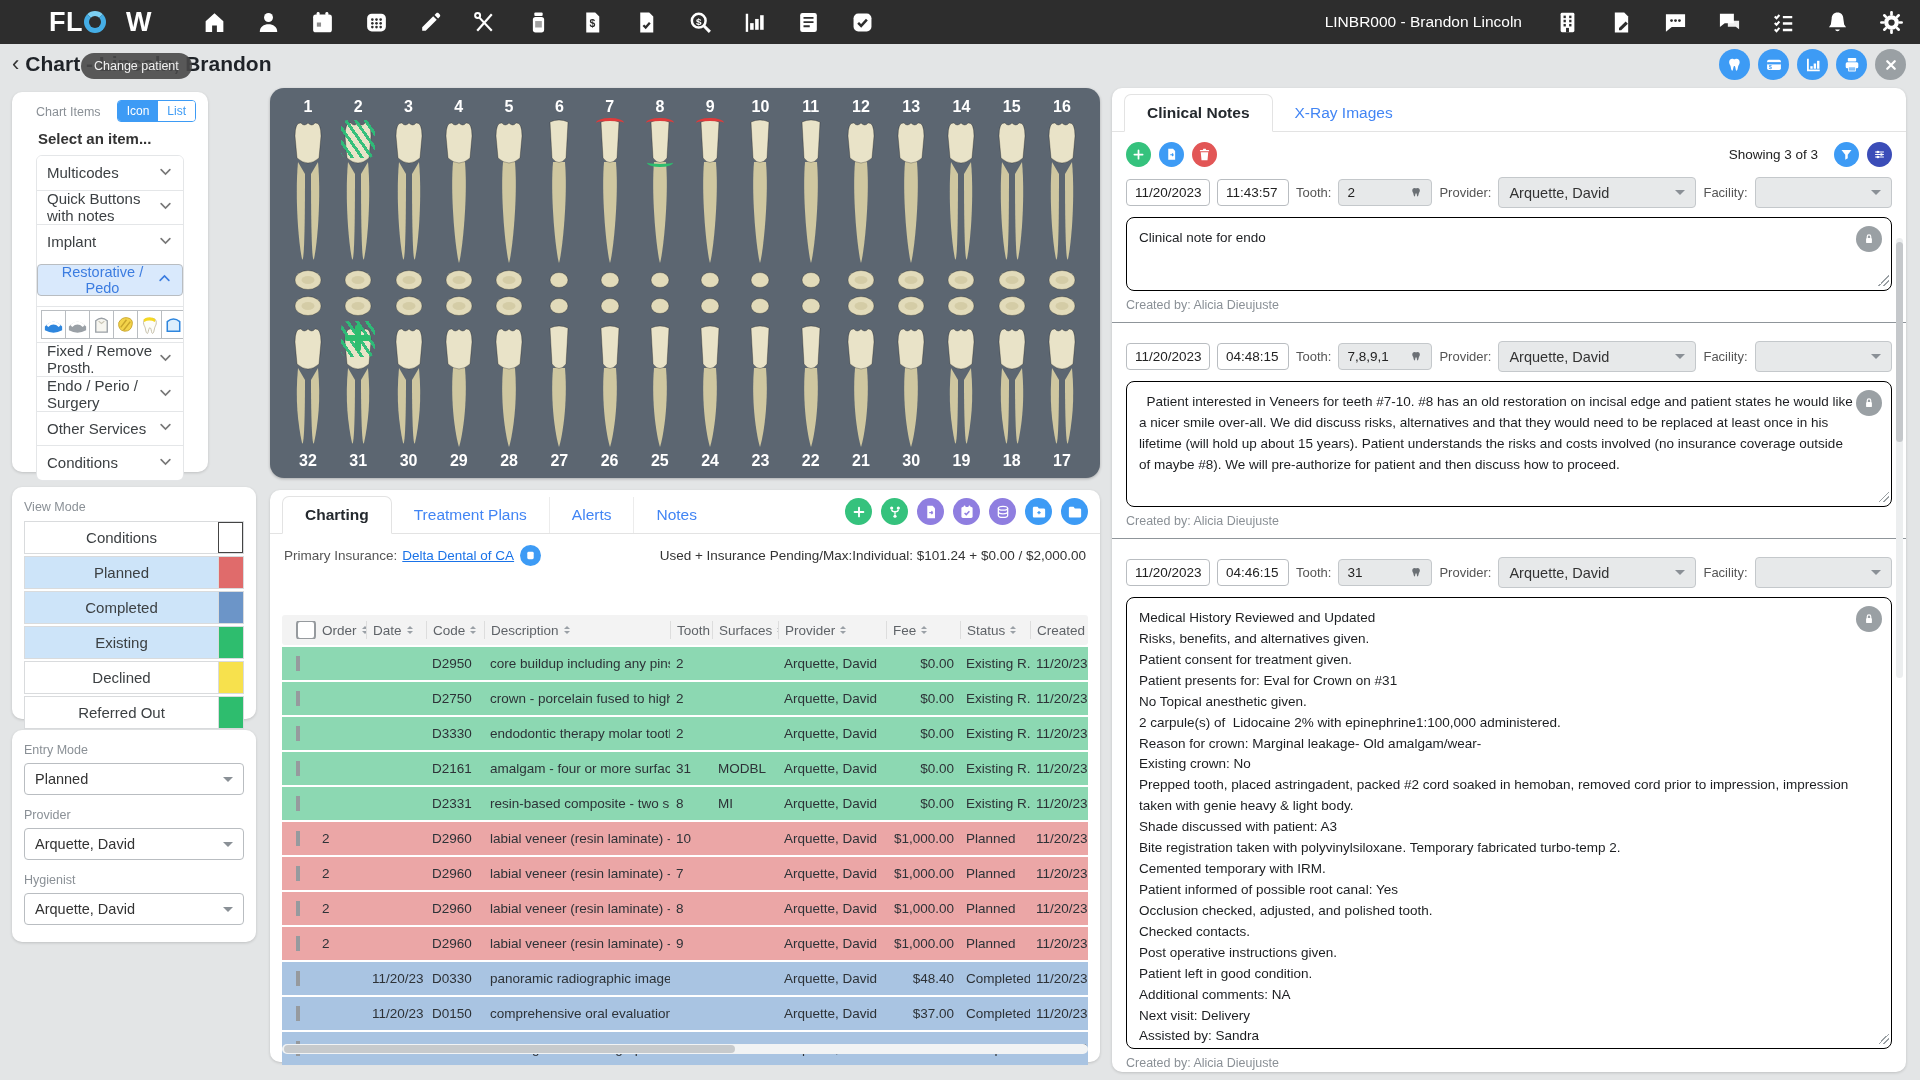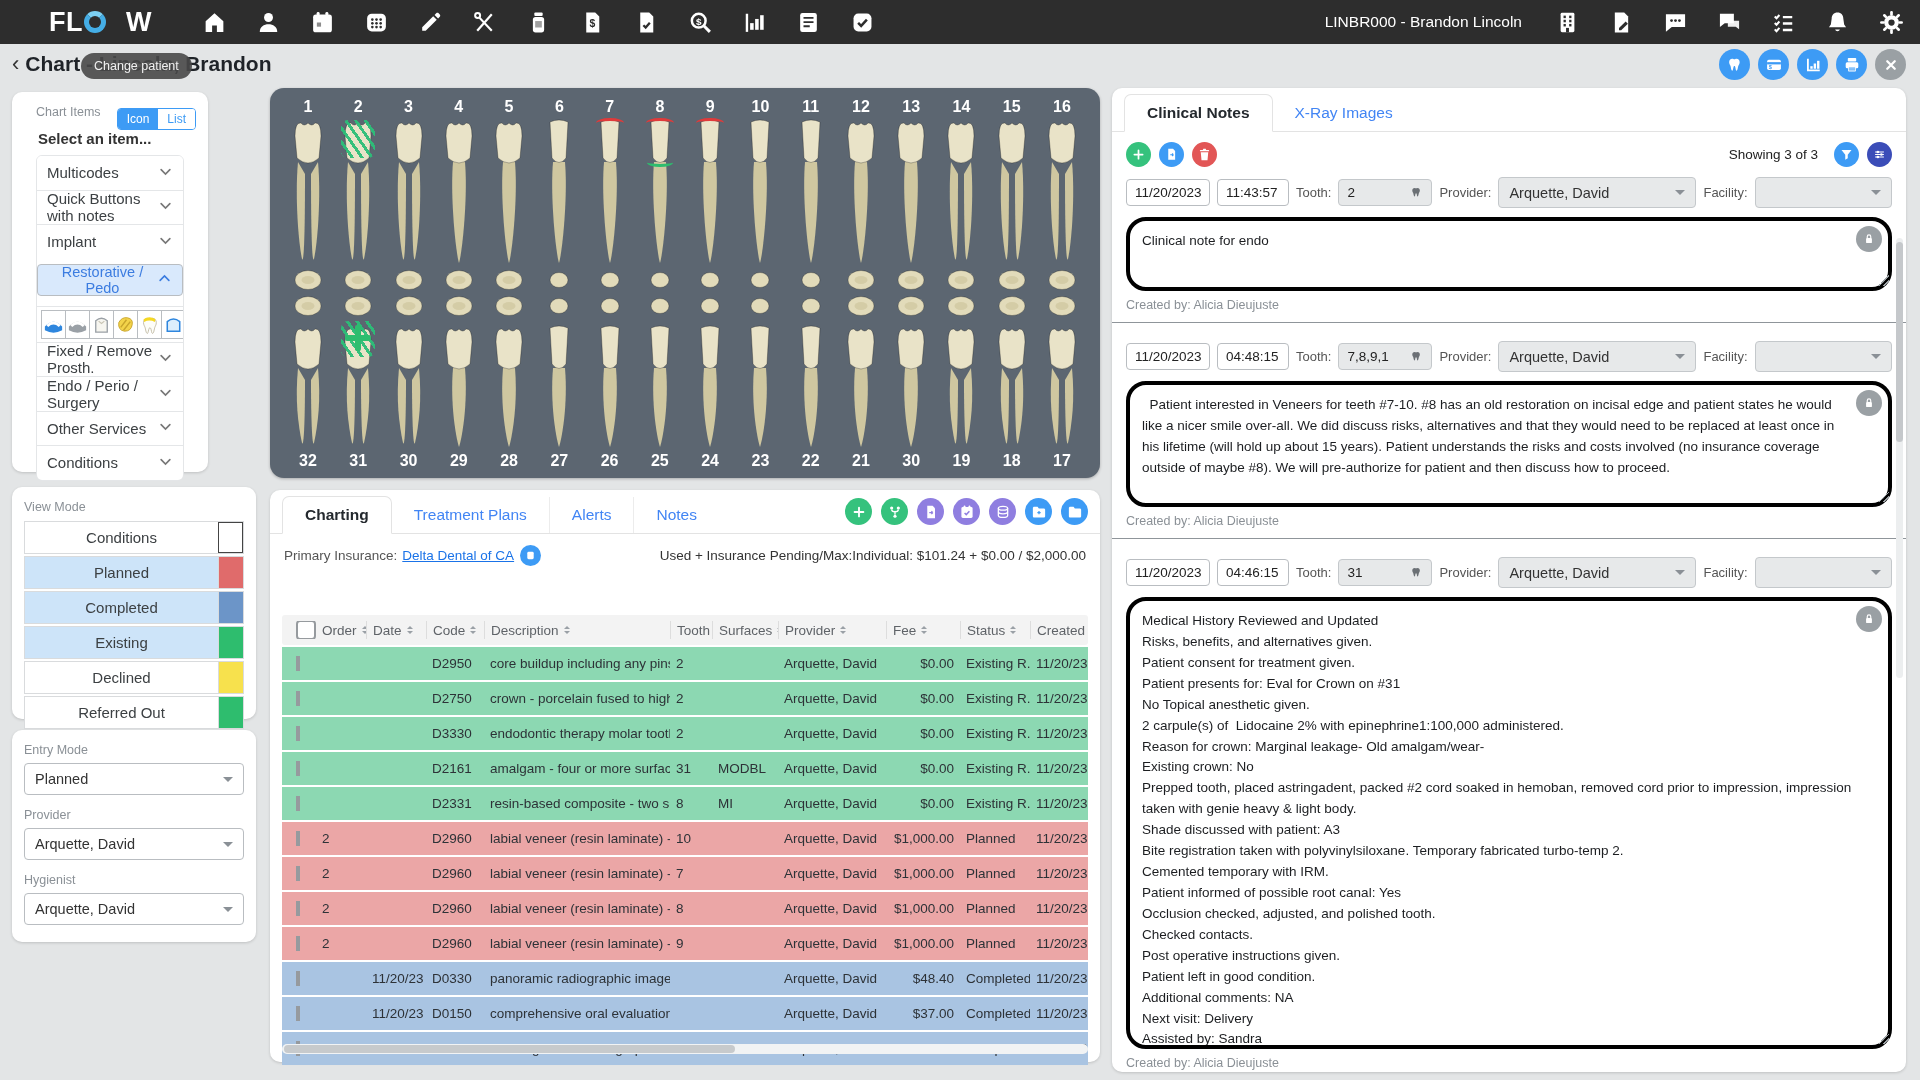--- a/index.html
+++ b/index.html
@@ -32,21 +32,21 @@
   .c25{width:25px;height:25px;}
   .bg-blue{background:#3d9bf5;} .bg-gray{background:#9aa0a4;} .bg-green{background:#35c27d;}
   .bg-purple{background:#8f7ee0;} .bg-red{background:#e25656;} .bg-indigo{background:#3b4db8;}
 
   
   .card{position:absolute;background:#fff;border-radius:10px;box-shadow:0 1px 3px rgba(0,0,0,.16);}
 
   
   #side-items{left:12px;top:92px;width:196px;height:380px;padding:10px 24px;box-sizing:border-box;}
   .side-label{font-size:12.5px;color:#8a9096;}
-  .toggle{position:absolute;right:12px;top:16px;display:flex;border:1px solid #3d9bf5;border-radius:4px;overflow:hidden;}
+  .toggle{position:absolute;right:12px;top:8px;display:flex;border:1px solid #3d9bf5;border-radius:4px;overflow:hidden;}
   .toggle span{font-size:12px;padding:3px 9px;cursor:pointer;}
   .toggle .on{background:#3d9bf5;color:#fff;}
   .toggle .off{background:#fff;color:#3d9bf5;}
   .select-prompt{font-size:15px;font-weight:bold;color:#333;margin:10px 2px 8px;}
   .acc{border:1px solid #e4e6e8;border-radius:6px;overflow:hidden;}
   .acc-row{display:flex;align-items:center;justify-content:space-between;height:33.5px;
            padding:0 10px;border-top:1px solid #e4e6e8;font-size:15px;color:#3c4043;cursor:pointer;background:#fff;}
   .acc-row:first-child{border-top:none;}
   .acc-row.sel{background:#d9e9fc;color:#3b7ce0;text-align:center;}
   .strip{display:flex;padding:3px 4px;border-top:1px solid #e4e6e8;}
@@ -116,21 +116,21 @@
   .note{padding:2px 14px 0;}
   .fieldrow{display:flex;align-items:center;gap:7px;font-size:13px;color:#444;}
   .inp{border:1px solid #b9bdc1;border-radius:4px;height:27px;display:flex;align-items:center;
        padding:0 8px;font-size:13.5px;color:#222;background:#fff;box-sizing:border-box;}
   .w-date{width:84px;} .w-time{width:72px;}
   .toothbox{background:#e7e9ea;border:1px solid #c4c8cb;width:94px;justify-content:space-between;cursor:pointer;}
   .nsel{background:#e7e9ea;border:1px solid #c4c8cb;height:29px;margin:0;}
   .w-prov{width:176px;} .w-fac{flex:1;}
   .flabel{color:#555;flex:none;}
   .notearea{position:relative;margin-top:9px;}
-  .notearea textarea{width:100%;box-sizing:border-box;border:4px solid #000000;border-radius:20px;
+  .notearea textarea{width:100%;box-sizing:border-box;border:1px solid #000000;border-radius:8px;
       padding:10px 34px 10px 12px;font:13.5px/1.55 "Liberation Sans",sans-serif;color:#1c1e21;
       resize:none;background:#fff;display:block;overflow:hidden;}
   .lock{position:absolute;top:9px;right:10px;width:26px;height:26px;border-radius:50%;background:#9aa0a4;
         display:flex;align-items:center;justify-content:center;}
   .rz{position:absolute;right:3px;bottom:5px;width:11px;height:11px;
       background:linear-gradient(135deg,transparent 0 50%,#9aa0a4 50% 57%,transparent 57% 72%,#9aa0a4 72% 79%,transparent 79%);}
   .createdby{font-size:12.5px;color:#8a9096;margin:7px 0 10px;}
   .notediv{border:none;border-top:1px solid #8f959a;margin:10px 0 16px;}
   .vscroll{position:absolute;right:3px;top:150px;width:7px;height:440px;background:#eceeef;border-radius:4px;}
   .vscroll .thumb{position:absolute;top:4px;left:0;width:7px;height:200px;background:#c5c8cb;border-radius:4px;}

